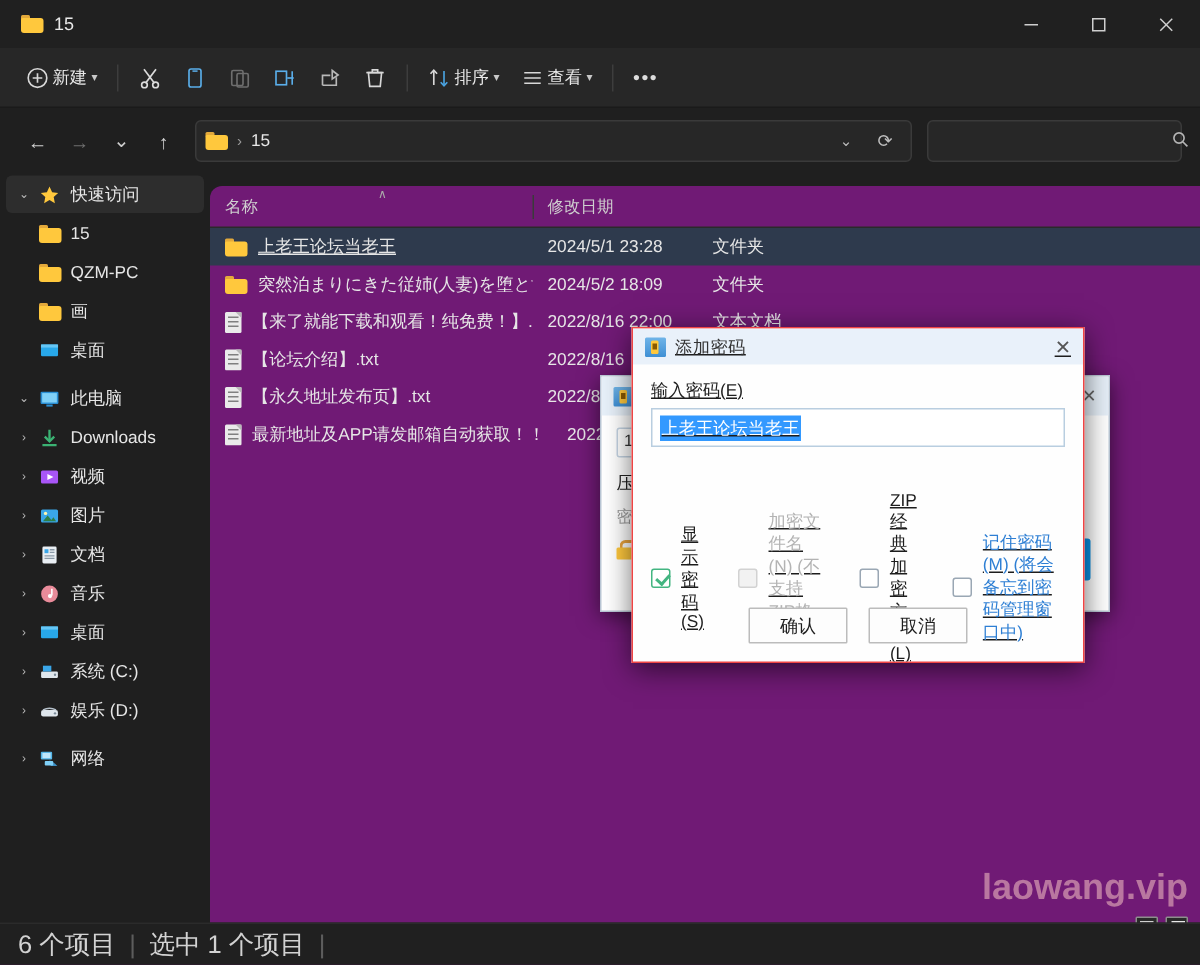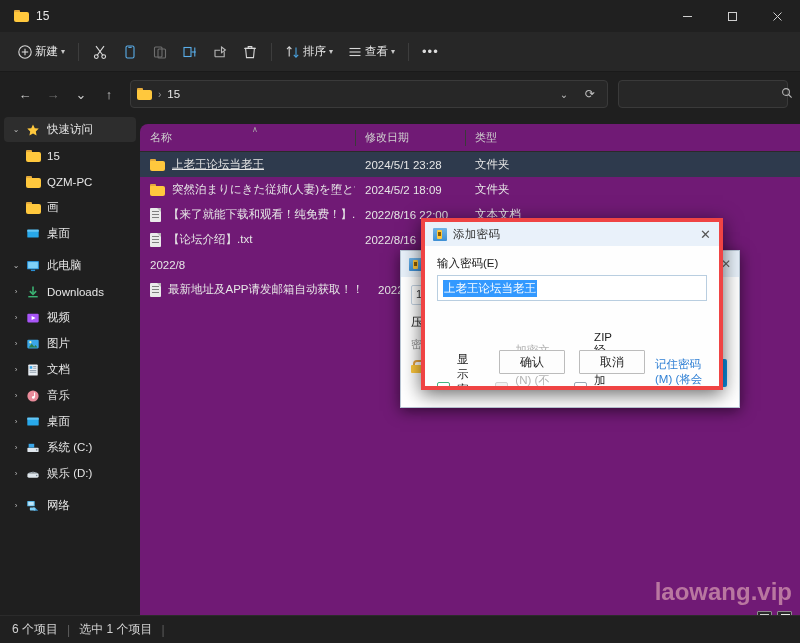--- a/index.html
+++ b/index.html
@@ -187,21 +187,21 @@
   .vi.tile::before {
     content:""; position:absolute; left:3px; top:2px; width:9px; height:9px;
     background:#e8e8e8;
   }
 
   
   .statusbar {
     position: absolute; left: 0; bottom: 0; width: 800px; height: 28px;
     background: #202020; border-top: 1px solid #2b2b2b;
     display: flex; align-items: center; padding-left: 12px;
-    font-size: 12px; color: #d2d2d2; gap: 9px;
+    font-size: 17px; color: #d2d2d2; gap: 9px;
   }
   .st-sep { color: #5d5d5d; }
 
   
   .dlg-back {
     position: absolute; left: 400px; top: 250px; width: 340px; height: 158px;
     background: #ffffff; border: 1px solid #b9c6d4;
     box-shadow: 0 3px 14px rgba(0,0,0,.55);
     overflow: hidden; color: #222;
   }
@@ -229,24 +229,24 @@
     content:""; position:absolute; left:0; top:5px; width:12px; height:8px;
     background:#ffc83d; border-radius: 1px;
   }
   .bblue-btn {
     position: absolute; right: 12px; bottom: 20px; width: 22px; height: 28px;
     background: #0a93e8; border-radius: 2px;
   }
 
   
   .dlg {
-    position: absolute; left: 421px; top: 218px; width: 302px; height: 172px;
-    background: #fefefe; border: 4px solid #ef4444;
+    position: absolute; left: 421px; top: 218px; width: 302px; height: 224px;
+    background: #fefefe; border: 1px solid #ef4444;
     box-shadow: 0 4px 18px rgba(0,0,0,.6);
-    color: #1d1d1d; overflow: hidden;
+    color: #1d1d1d; overflow: hidden; text-decoration: underline;
   }
   .dlg-head {
     height: 24px; background: #e9f1fa; display: flex; align-items: center;
     padding: 0 8px; gap: 6px; font-size: 11.5px; color: #333;
   }
   .dlg-title { letter-spacing: .3px; }
   .dlg-close { margin-left: auto; font-size: 13px; color: #555; line-height: 1;}
   .zip-ico {
     width: 14px; height: 13px; position: relative; flex: none; border-radius: 1px;
     background: linear-gradient(#6fb4e8, #3e8fd4);
@@ -592,23 +592,20 @@
 
   <div class="pane">
 
     <div class="colhdr">
       <div class="col name">
         <span>名称</span>
       </div>
       <div class="col date">
         <span>修改日期</span>
       </div>
-      <div class="col type">
-        <span>类型</span>
-      </div>
       <div class="sortmark">∧</div>
     </div>
 
     <div class="rows">
 
       <div class="frow sel">
         <div class="fcell name">
           <span class="folder-ico"></span>
           <span class="fname">上老王论坛当老王</span>
         </div>
@@ -637,20 +634,24 @@
       <div class="frow">
         <div class="fcell name">
           <span class="doc-ico"></span>
           <span class="fname">【论坛介绍】.txt</span>
         </div>
         <div class="fcell date">2022/8/16</div>
         <div class="fcell type"></div>
       </div>
 
       <div class="frow">
+        <div class="fcell name">
+          <span class="doc-ico"></span>
+          <span class="fname">【永久地址发布页】.txt</span>
+        </div>
         <div class="fcell date">2022/8</div>
         <div class="fcell type"></div>
       </div>
 
       <div class="frow">
         <div class="fcell name" style="width:228px;">
           <span class="doc-ico"></span>
           <span class="fname">最新地址及APP请发邮箱自动获取！！！ ...</span>
         </div>
         <div class="fcell date">2022/8</div>

